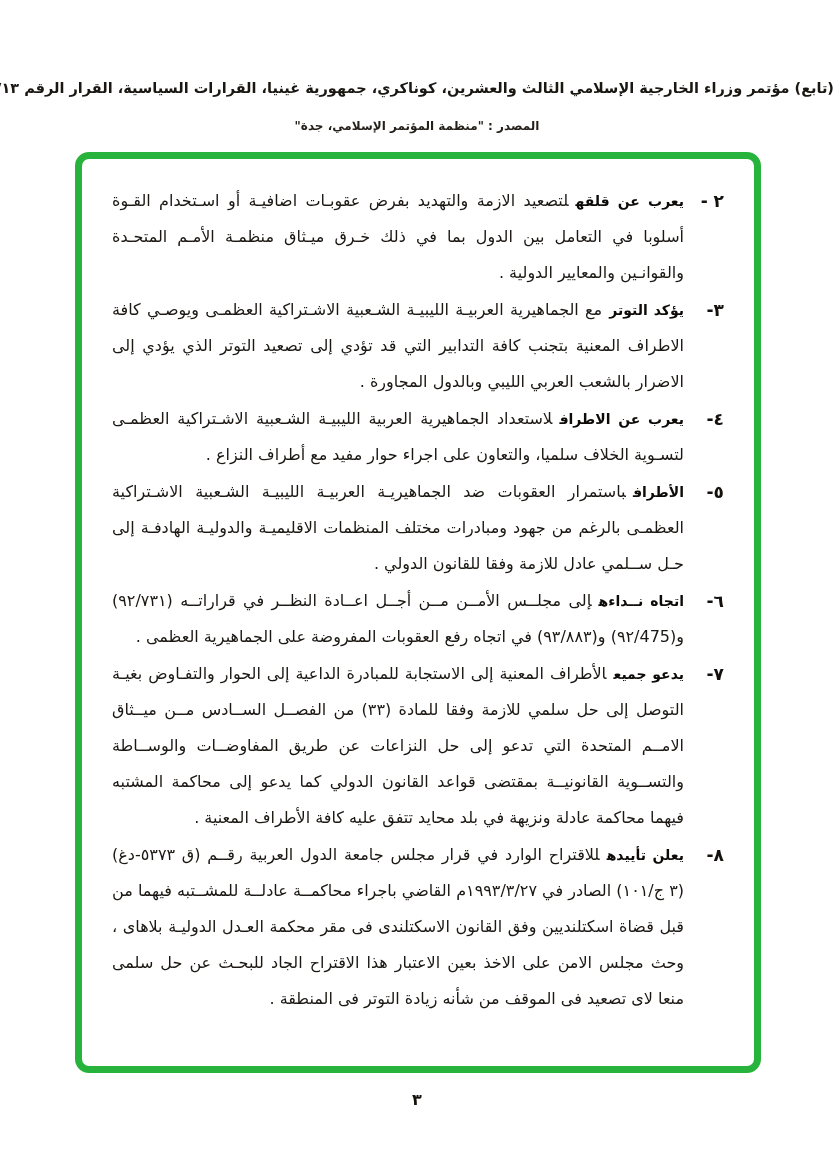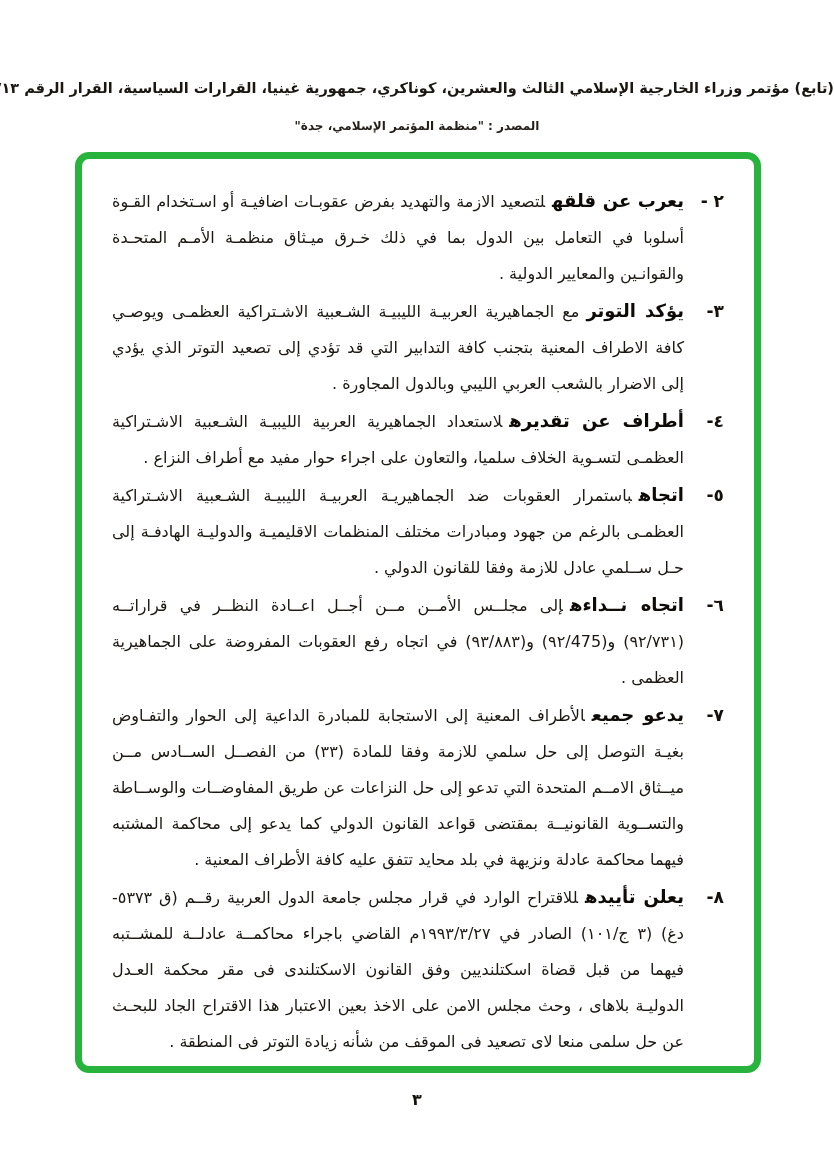--- a/index.html
+++ b/index.html
@@ -67,21 +67,21 @@
   }
   .res-text {
     flex: 1 1 auto;
     font-size: 16px;
     line-height: 36px;
     text-align: justify;
     color: #1b1712;
   }
   .res-lead {
     font-weight: bold;
-    font-size: 18px;
+    font-size: 14px;
     color: #0d0a07;
     margin-inline-end: 7px;
   }
   .page-number {
     position: absolute;
     top: 1090px;
     left: 0;
     width: 100%;
     text-align: center;
     font-weight: bold;
@@ -106,26 +106,26 @@
         <div class="res-text"><span class="res-lead">يعرب عن قلقه</span><span>لتصعيد الازمة والتهديد بفرض عقوبـات اضافيـة أو اسـتخدام القـوة أسلوبا في التعامل بين الدول  بما في ذلك خـرق ميـثاق منظمـة الأمـم المتحـدة والقوانـين والمعايير الدولية .</span></div>
       </div>
 
       <div class="res-item">
         <div class="res-marker">٣-</div>
         <div class="res-text"><span class="res-lead">يؤكد التوتر</span><span>مع الجماهيرية العربيـة الليبيـة الشـعبية الاشـتراكية العظمـى ويوصـي كافة الاطراف المعنية بتجنب كافة التدابير التي قد تؤدي إلى تصعيد التوتر الذي يؤدي إلى الاضرار بالشعب العربي الليبي وبالدول المجاورة .</span></div>
       </div>
 
       <div class="res-item">
         <div class="res-marker">٤-</div>
-        <div class="res-text"><span class="res-lead">أطراف عن تقديره</span><span>لاستعداد الجماهيرية العربية الليبيـة الشـعبية الاشـتراكية العظمـى لتسـوية الخلاف سلميا، والتعاون على اجراء حوار مفيد مع أطراف النزاع .</span></div>
+        <div class="res-text"><span class="res-lead">يعرب عن الاطراف</span><span>لاستعداد الجماهيرية العربية الليبيـة الشـعبية الاشـتراكية العظمـى لتسـوية الخلاف سلميا، والتعاون على اجراء حوار مفيد مع أطراف النزاع .</span></div>
       </div>
 
       <div class="res-item">
         <div class="res-marker">٥-</div>
-        <div class="res-text"><span class="res-lead">اتجاه</span><span>باستمرار العقوبات ضد الجماهيريـة العربيـة الليبيـة الشـعبية الاشـتراكية العظمـى بالرغم من جهود ومبادرات مختلف المنظمات الاقليميـة والدوليـة الهادفـة إلى حـل ســلمي عادل للازمة وفقا للقانون الدولي .</span></div>
+        <div class="res-text"><span class="res-lead">الأطراف</span><span>باستمرار العقوبات ضد الجماهيريـة العربيـة الليبيـة الشـعبية الاشـتراكية العظمـى بالرغم من جهود ومبادرات مختلف المنظمات الاقليميـة والدوليـة الهادفـة إلى حـل ســلمي عادل للازمة وفقا للقانون الدولي .</span></div>
       </div>
 
       <div class="res-item">
         <div class="res-marker">٦-</div>
         <div class="res-text"><span class="res-lead">اتجاه نــداءه</span><span>إلى مجلــس الأمــن مــن أجــل اعــادة النظــر في قراراتــه (٩٢/٧٣١) و(٩٢/475) و(٩٣/٨٨٣) في اتجاه رفع العقوبات المفروضة على الجماهيرية العظمى .</span></div>
       </div>
 
       <div class="res-item">
         <div class="res-marker">٧-</div>
         <div class="res-text"><span class="res-lead">يدعو جميع</span><span>الأطراف المعنية إلى الاستجابة للمبادرة الداعية إلى الحوار والتفـاوض بغيـة التوصل إلى حل سلمي للازمة وفقا للمادة (٣٣) من الفصــل الســادس مــن ميــثاق الامــم المتحدة التي تدعو إلى حل النزاعات عن طريق المفاوضــات والوســاطة والتســوية القانونيــة بمقتضى قواعد القانون الدولي كما يدعو إلى محاكمة المشتبه فيهما محاكمة عادلة ونزيهة في بلد محايد تتفق عليه كافة الأطراف المعنية .</span></div>

